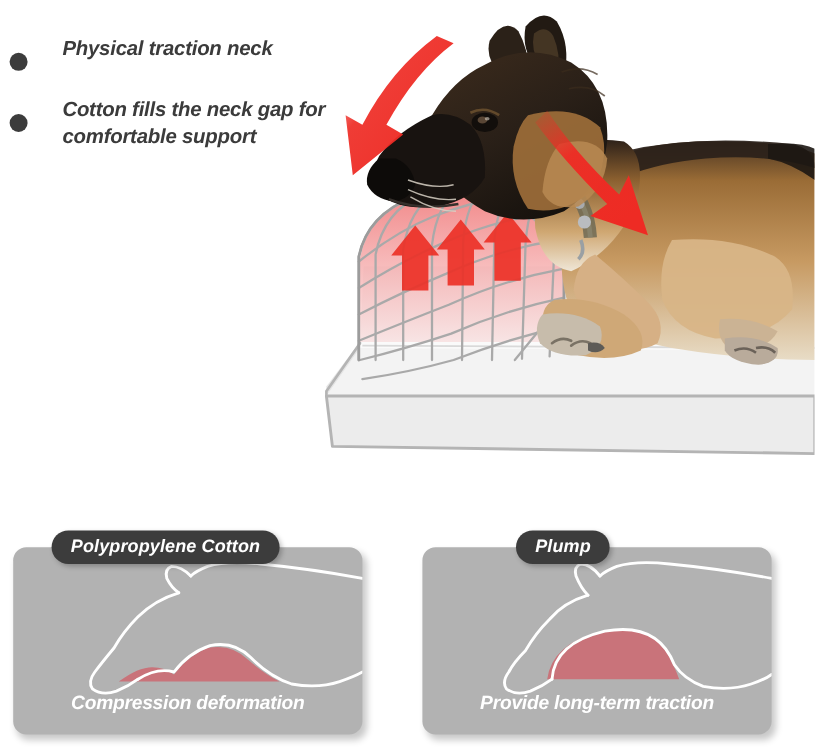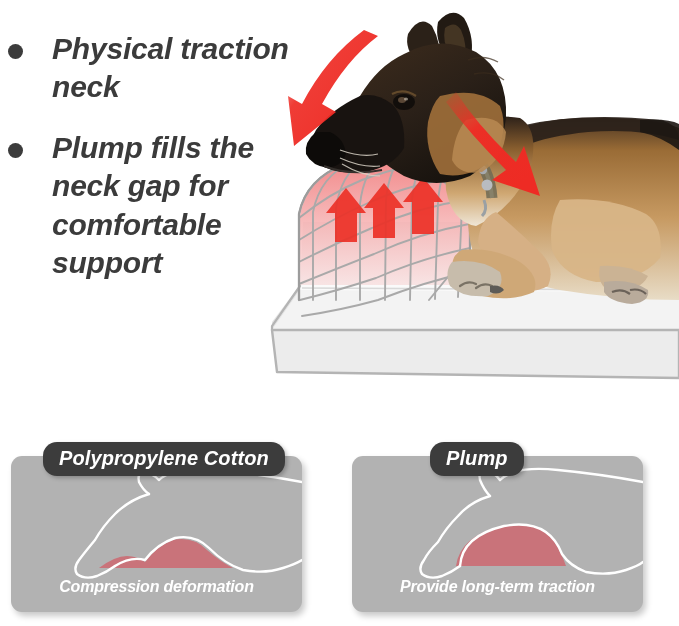--- a/index.html
+++ b/index.html
@@ -21,21 +21,21 @@
   #bullets{position:absolute;left:0;top:30px;width:330px;}
   .bullet-row{position:relative;display:flex;align-items:flex-start;margin-bottom:22px;}
   .bullet-dot{
     flex:0 0 auto;
     width:15px;height:15px;border-radius:50%;
     background:#3c3c3c;
     margin-left:8px;margin-top:14px;
   }
   .bullet-text{
     margin-left:29px;
-    font-size:30px;
+    font-size:17px;
     line-height:1.28;
     font-weight:bold;
     font-style:italic;
     color:#3b3b3b;
     letter-spacing:-0.2px;
     max-width:262px;
   }
 
   
   #scene{position:absolute;left:0;top:0;width:679px;height:410px;}
@@ -53,21 +53,21 @@
     overflow:visible;
   }
   #panel-left{left:11px;}
   #panel-right{left:352px;}
   .panel-figure{position:absolute;left:0;top:0;width:291px;height:156px;overflow:hidden;border-radius:11px;}
   .panel-badge{
     position:absolute;top:-14px;
     background:#3c3c3c;
     border-radius:14px;
     color:#ffffff;
-    font-size:20px;
+    font-size:15px;
     font-weight:bold;
     font-style:italic;
     padding:5px 16px 6px 16px;
     white-space:nowrap;
     letter-spacing:0.1px;
     box-shadow:2px 2px 4px rgba(0,0,0,0.25);
     text-align:center;
   }
   #badge-left{left:32px;}
   #badge-right{left:78px;}
@@ -269,21 +269,21 @@
       </g>
     </svg>
 
     <div id="bullets">
       <div class="bullet-row">
         <span class="bullet-dot"></span>
         <span class="bullet-text">Physical traction neck</span>
       </div>
       <div class="bullet-row">
         <span class="bullet-dot"></span>
-        <span class="bullet-text">Plump fills the neck gap for comfortable support</span>
+        <span class="bullet-text">Cotton fills the neck gap for comfortable support</span>
       </div>
     </div>
   </div>
 
   <div id="panels">
 
     <div class="panel" id="panel-left">
       <svg class="panel-figure" viewBox="0 0 291 156">
 
         <path d="M88 112 Q104 100 116 100 Q126 100 134 106 Q146 90 162 84

